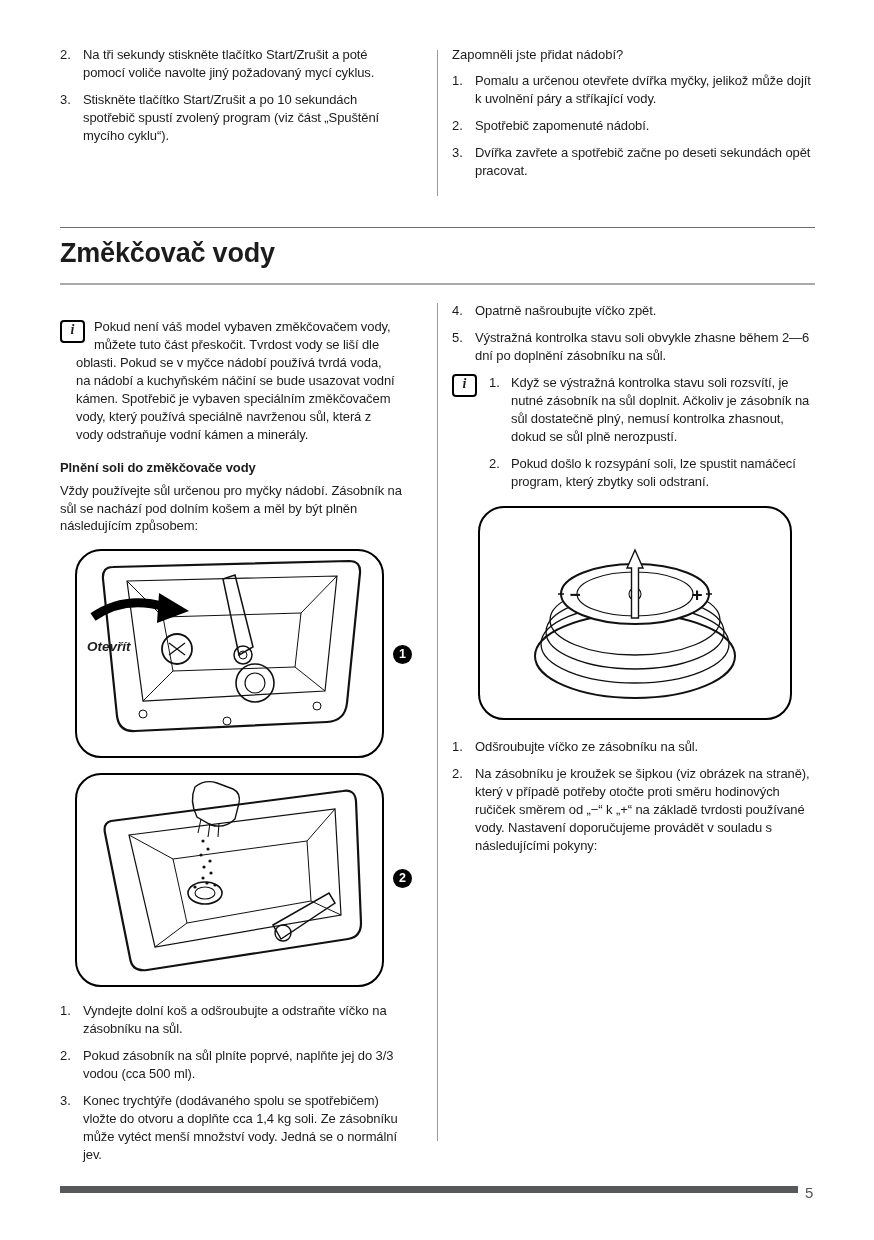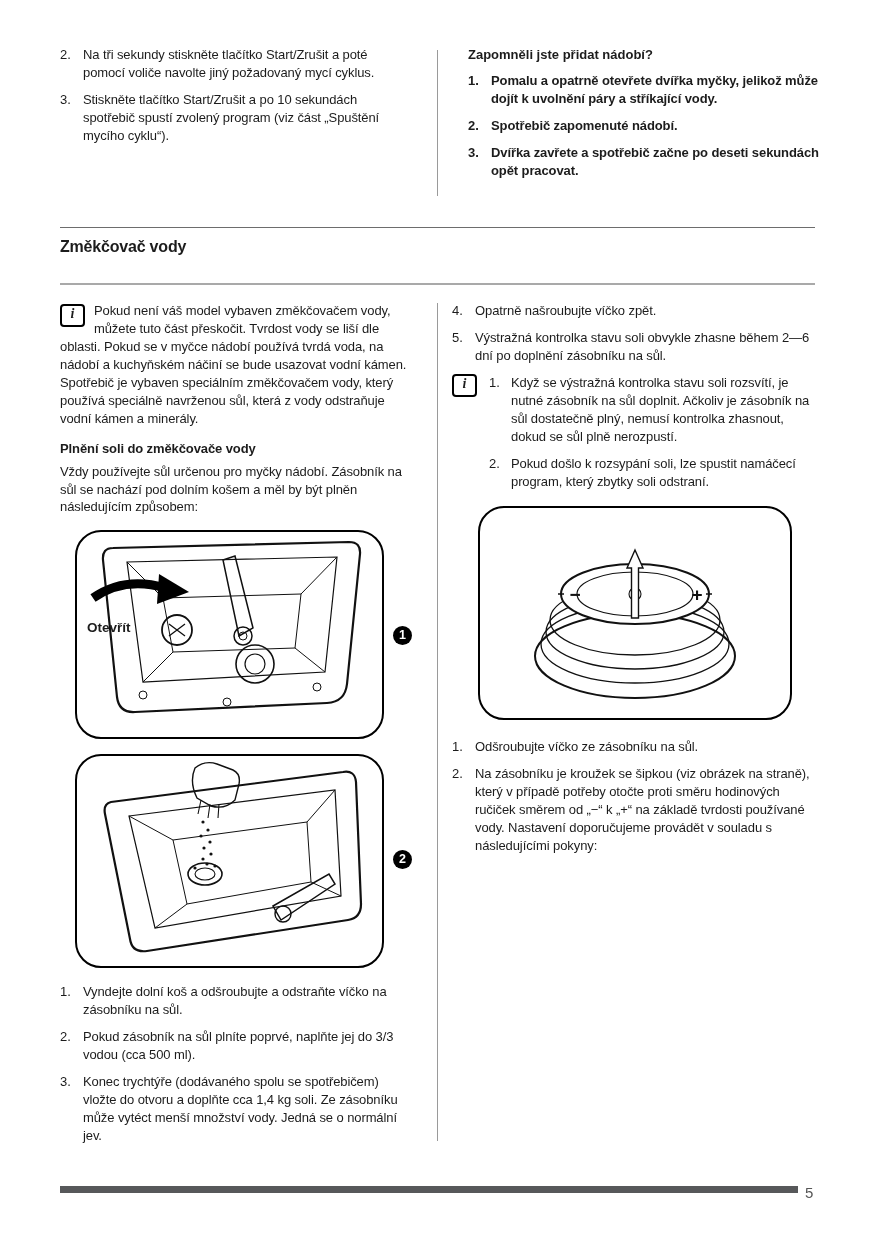--- a/index.html
+++ b/index.html
@@ -8,46 +8,46 @@
     font-family:"Liberation Sans",sans-serif;color:#1c1c1c;overflow:hidden;
   }
   .abs{position:absolute;}
   .t{font-size:13px;line-height:1.38;letter-spacing:-0.1px;}
   .nitem{display:flex;margin-bottom:9px;font-size:13px;line-height:1.38;letter-spacing:-0.1px;}
   .nitem .n{flex:0 0 23px;}
   .nitem .x{flex:1;}
   .h3{font-size:13px;font-weight:bold;margin:13px 0 7px;clear:both;letter-spacing:-0.1px;}
   .colhead{font-size:13px;line-height:1.38;margin-bottom:8px;}
   .top-left{left:60px;top:46px;width:352px;}
-  .top-right{left:468px;top:46px;width:364px;font-weight:bold;}
+  .top-right{left:452px;top:46px;width:364px;}
   .vrule{position:absolute;width:1px;background:#9a9a9a;left:437px;}
   .vrule-top{top:50px;height:146px;}
   .vrule-main{top:303px;height:838px;}
   .rule1{left:60px;top:227px;width:755px;height:1px;background:#6d6d6d;}
-  .section-title{left:60px;top:238px;font-size:16px;font-weight:bold;letter-spacing:-0.2px;}
+  .section-title{left:60px;top:238px;font-size:27px;font-weight:bold;letter-spacing:-0.2px;}
   .rule2{left:60px;top:283px;width:755px;height:2px;background:#a9a9a9;}
   .col-left{left:60px;top:302px;width:352px;}
   .col-right{left:452px;top:302px;width:364px;}
   .info-icon{
     display:inline-block;width:21px;height:19px;border:2px solid #000;border-radius:4px;
     font-family:"Liberation Serif",serif;font-weight:bold;font-style:italic;
     font-size:14px;line-height:15px;text-align:center;flex:0 0 21px;
   }
   .info-float{float:left;margin:2px 9px 2px 0;}
   .info-row{display:flex;gap:12px;margin:2px 0 4px;}
   .info-list{flex:1;}
   .info-list .n{flex:0 0 22px;}
   .figwrap{position:relative;width:352px;margin:14px 0 15px;}
   .fig{border:2.5px solid #000;border-radius:26px;background:#fff;position:relative;overflow:hidden;}
   .fig1{margin-left:15px;width:305px;height:205px;}
   .fig2{margin-left:15px;width:305px;height:210px;}
   .figwrap3{position:relative;width:310px;margin:16px 0 18px 26px;}
   .fig3{width:310px;height:210px;}
   .fig svg{position:absolute;left:0;top:0;width:100%;height:100%;}
-  .figlabel{position:absolute;left:10px;top:88px;font-size:13.5px;font-weight:bold;}
+  .figlabel{position:absolute;left:10px;top:88px;font-size:13.5px;font-weight:bold;font-style:italic;}
   .badge{
     position:absolute;left:333px;width:19px;height:19px;border-radius:50%;background:#000;
     color:#fff;font-size:12.5px;font-weight:bold;text-align:center;line-height:19px;
   }
   .fbar{left:60px;top:1186px;width:738px;height:7px;background:#57585a;}
   .page-num{left:805px;top:1184px;font-size:15px;color:#555;}
 </style>
 </head>
 <body>
 
@@ -59,21 +59,21 @@
   <div class="nitem">
     <span class="n">3.</span>
     <span class="x">Stiskněte tlačítko Start/Zrušit a po 10 sekundách spotřebič spustí zvolený program (viz část „Spuštění mycího cyklu“).</span>
   </div>
 </div>
 
 <div class="abs top-right">
   <div class="colhead">Zapomněli jste přidat nádobí?</div>
   <div class="nitem">
     <span class="n">1.</span>
-    <span class="x">Pomalu a opatrně otevřete dvířka myčky, jelikož může dojít k uvolnění páry a stříkající vody.</span>
+    <span class="x">Pomalu a určenou otevřete dvířka myčky, jelikož může dojít k uvolnění páry a stříkající vody.</span>
   </div>
   <div class="nitem">
     <span class="n">2.</span>
     <span class="x">Spotřebič zapomenuté nádobí.</span>
   </div>
   <div class="nitem">
     <span class="n">3.</span>
     <span class="x">Dvířka zavřete a spotřebič začne po deseti sekundách opět pracovat.</span>
   </div>
 </div>
@@ -82,21 +82,21 @@
 
 <div class="abs rule1"></div>
 <div class="abs section-title">Změkčovač vody</div>
 <div class="abs rule2"></div>
 <div class="abs vrule vrule-main"></div>
 
 <div class="abs col-left">
 
   <div>
     <span class="info-icon info-float">i</span>
-    <p class="t" style="margin:0;">Pokud není váš model vybaven změkčovačem vody, můžete tuto část přeskočit. Tvrdost vody se liší dle oblasti. Pokud se v myčce nádobí používá tvrdá voda, na nádobí a kuchyňském náčiní se bude usazovat vodní kámen. Spotřebič je vybaven speciálním změkčovačem vody, který používá speciálně navrženou sůl, která z vody odstraňuje vodní kámen a minerály.</p>
+    <p class="t" style="margin:16px;">Pokud není váš model vybaven změkčovačem vody, můžete tuto část přeskočit. Tvrdost vody se liší dle oblasti. Pokud se v myčce nádobí používá tvrdá voda, na nádobí a kuchyňském náčiní se bude usazovat vodní kámen. Spotřebič je vybaven speciálním změkčovačem vody, který používá speciálně navrženou sůl, která z vody odstraňuje vodní kámen a minerály.</p>
   </div>
 
   <div class="h3">Plnění soli do změkčovače vody</div>
   <p class="t" style="margin:0 0 10px;">Vždy používejte sůl určenou pro myčky nádobí. Zásobník na sůl se nachází pod dolním košem a měl by být plněn následujícím způsobem:</p>
 
   <div class="figwrap">
     <div class="fig fig1">
       <svg viewBox="0 0 305 205">
         <g fill="none" stroke="#111">
           <path stroke-width="2.2" d="M36 16 L272 10 Q284 10 283 22 L270 152 Q268 170 250 171 L58 180 Q42 181 40 165 L26 28 Q25 16 36 16 Z"></path>

